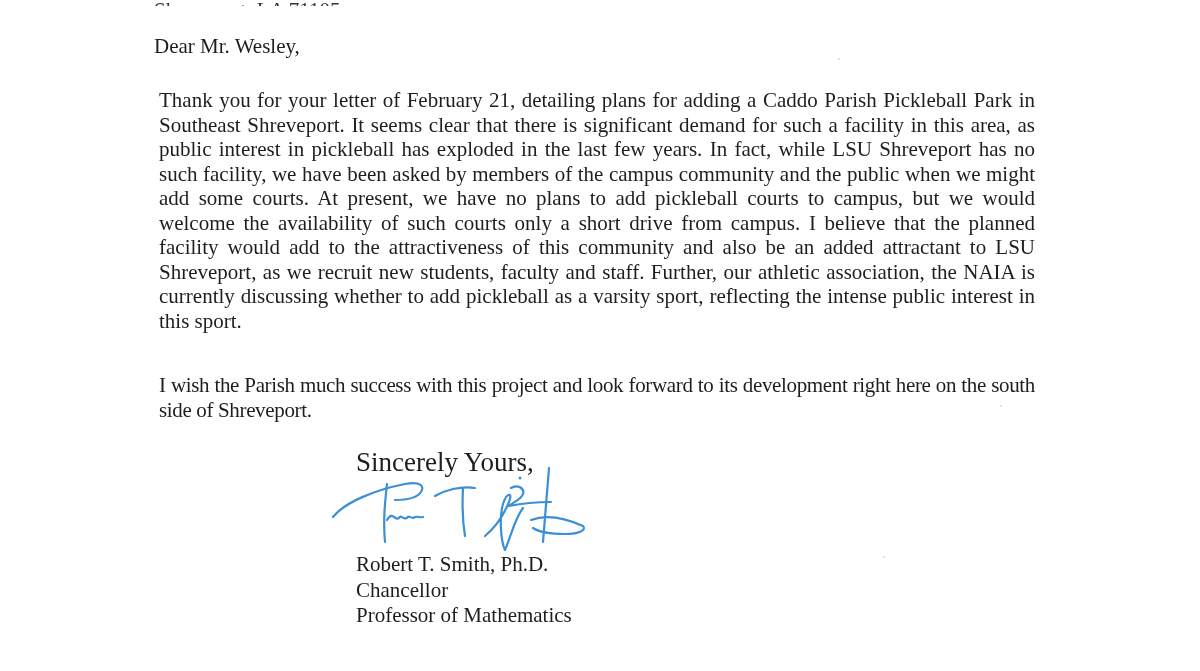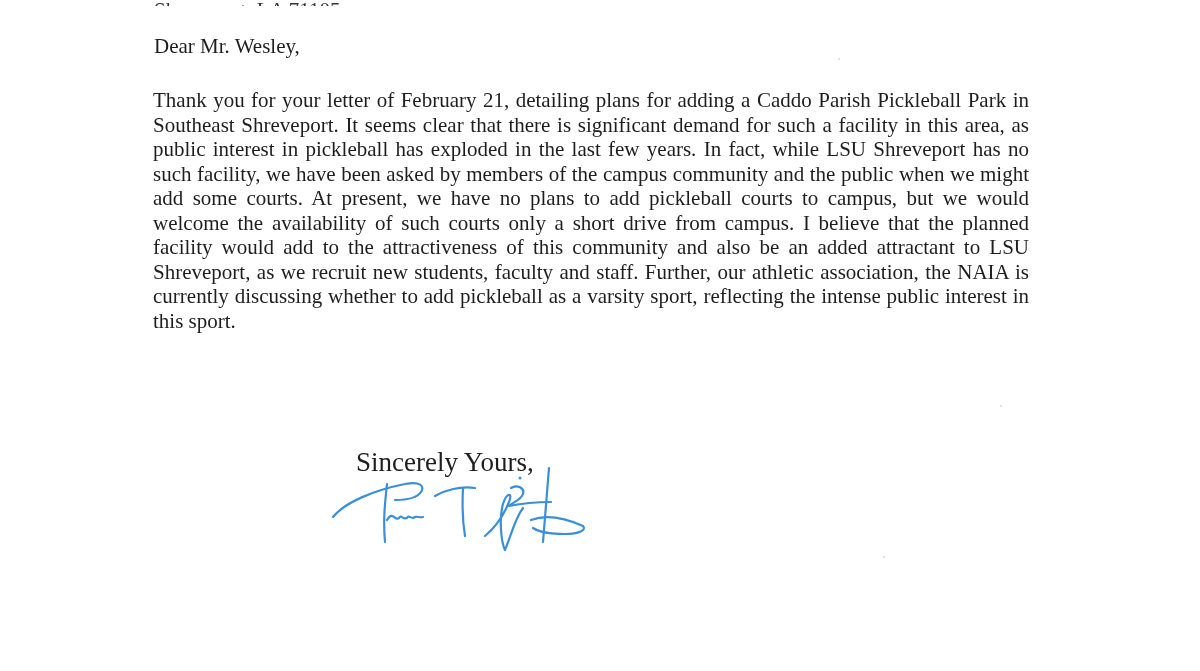--- a/index.html
+++ b/index.html
@@ -2,21 +2,21 @@
 <html><head>
 <meta charset="utf-8">
 <style>
   html, body { margin: 0; padding: 0; background: #ffffff; }
   body { width: 1200px; height: 671px; overflow: hidden; position: relative;
          font-family: "Liberation Serif", "DejaVu Serif", serif; color: #1e1e1e; }
   .page { position: absolute; left: 0; top: 0; width: 1200px; height: 671px; background: #ffffff; }
   .clipped-line { position: absolute; left: 154px; top: -13px; font-size: 21px; line-height: 20px;
                   color: #333; height: 6px; overflow: hidden; padding-top: 13px; }
   .salutation { position: absolute; left: 154px; top: 33px; font-size: 21px; line-height: 26px; }
-  .para { position: absolute; left: 153px; width: 876px; font-size: 21px; line-height: 24.5px;
+  .para { position: absolute; left: 159px; width: 876px; font-size: 21px; line-height: 24.5px;
           text-align: justify; text-align-last: left; }
   .para1 { top: 88px; }
   .para2 { top: 373px; font-stretch: condensed; letter-spacing: -0.35px; }
   .closing-block { position: absolute; left: 356px; top: 450px; font-size: 27px; line-height: 25.5px; }
   .closing { display: block; }
   .signature { position: absolute; left: 325px; top: 462px; width: 285px; height: 95px; }
   .sig-name-block { position: absolute; left: 356px; top: 552px; font-size: 21px; line-height: 25.5px; }
   .sig-line { display: block; }
   .speck { position: absolute; width: 2px; height: 2px; background: #d8d8d8; border-radius: 1px; }
 </style>
@@ -24,37 +24,43 @@
 <body>
 
 <div class="page">
 
   <div class="clipped-line">Shreveport, LA 71105</div>
 
   <div class="salutation">Dear Mr. Wesley,</div>
 
   <p class="para para1" style="margin:0;">Thank you for your letter of February 21, detailing plans for adding a Caddo Parish Pickleball Park in Southeast Shreveport. It seems clear that there is significant demand for such a facility in this area, as public interest in pickleball has exploded in the last few years. In fact, while LSU Shreveport has no such facility, we have been asked by members of the campus community and the public when we might add some courts. At present, we have no plans to add pickleball courts to campus, but we would welcome the availability of such courts only a short drive from campus. I believe that the planned facility would add to the attractiveness of this community and also be an added attractant to LSU Shreveport, as we recruit new students, faculty and staff. Further, our athletic association, the NAIA is currently discussing whether to add pickleball as a varsity sport, reflecting the intense public interest in this sport.</p>
 
+  <p class="para para2" style="margin:0;">I wish the Parish much success with this project and look forward to its development right here on the south side of Shreveport.</p>
 
   <div class="closing-block">
     <span class="closing">Sincerely Yours,</span>
   </div>
 
   <svg class="signature" viewBox="0 0 285 95">
     <g fill="none" stroke="#3a8fd6" stroke-width="2.2" stroke-linecap="round" stroke-linejoin="round">
       <path d="M8,55 C20,40 50,28 80,22 C95,19 100,24 96,30 C92,36 80,38 70,38"></path>
       <path d="M62,22 C60,40 58,58 60,80"></path>
       <path d="M62,58 C68,48 70,60 74,56 C76,52 78,58 82,56 C84,52 86,58 90,55 C92,54 95,56 98,55"></path>
       <path d="M110,34 C120,28 135,24 150,26"></path>
       <path d="M138,26 C137,45 138,62 140,74"></path>
       <path d="M160,74 C172,64 180,50 184,40 C188,30 182,30 178,42 C174,56 176,80 180,88 C186,74 190,56 198,46"></path>
       <path d="M186,26 C192,22 200,26 198,32 C196,38 188,40 184,44 C194,42 210,40 226,40"></path>
       <path d="M224,6 C222,30 220,56 218,80"></path>
       <path d="M206,58 C222,52 240,56 258,64 C262,68 254,72 240,72 C226,72 214,70 208,66"></path>
     </g>
     <circle cx="195" cy="16" r="1.5" fill="#3a8fd6"></circle>
   </svg>
 
+  <div class="sig-name-block">
+    <span class="sig-line">Robert T. Smith, Ph.D.</span>
+    <span class="sig-line">Chancellor</span>
+    <span class="sig-line">Professor of Mathematics</span>
+  </div>
 
   <div class="speck" style="left:838px;top:58px;"></div>
   <div class="speck" style="left:1000px;top:405px;"></div>
   <div class="speck" style="left:883px;top:556px;"></div>
 </div>
 
 </body></html>

